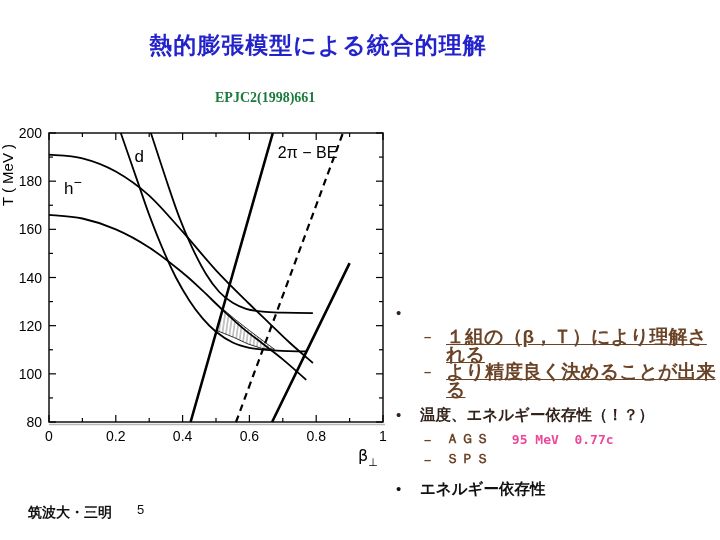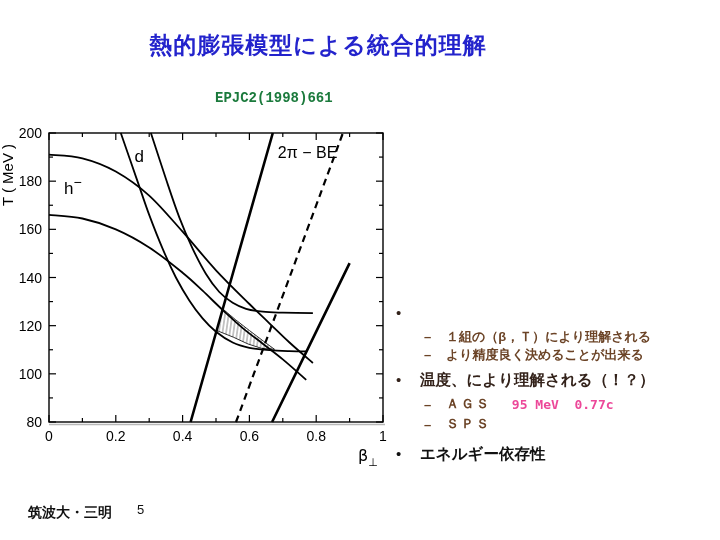--- a/index.html
+++ b/index.html
@@ -6,33 +6,33 @@
   #slide{
     position:relative;width:720px;height:540px;background:#ffffff;
     font-family:"Liberation Sans",sans-serif;overflow:hidden;
   }
   .title{
     position:absolute;left:0;top:30px;width:636px;text-align:center;
     font-size:23px;font-weight:bold;color:#2323cc;letter-spacing:1px;
   }
   .ref{
     position:absolute;left:215px;top:90px;
-    font-family:Liberation Mono, monospace;
+    font-family:Liberation Serif, serif;
     font-size:14px;font-weight:bold;color:#1b7a3c;letter-spacing:0px;
   }
   #plot{position:absolute;left:0;top:118px;}
   .bullets{position:absolute;left:390px;top:302px;width:330px;}
   .brow{display:flex;align-items:flex-start;}
   .bmark{width:24px;flex:0 0 24px;text-align:left;padding-left:6px;
     font-size:15px;color:#33221a;line-height:21px;}
   .btext{font-size:15.5px;font-weight:bold;color:#33221a;line-height:21px;}
   .sub{margin-top:5px;margin-left:34px;}
   .subrow{display:flex;align-items:flex-start;line-height:17.5px;}
   .smark{width:22px;flex:0 0 22px;font-size:13px;font-weight:bold;color:#6b4326;}
-  .stext{font-size:13px;font-weight:bold;color:#6b4326;}
+  .stext{font-size:19px;font-weight:bold;color:#6b4326;text-decoration:underline;}
   .sub2 .subrow{line-height:19.5px;}
   .slabel{font-size:13px;font-weight:bold;color:#6b4326;letter-spacing:2px;width:58px;flex:0 0 58px;font-family:Liberation Mono, monospace;}
   .sval{font-family:"DejaVu Sans Mono","Liberation Mono",monospace;
     font-size:13px;font-weight:bold;color:#ec4899;white-space:pre;}
   .b2{margin-top:6px;}
   .b3{margin-top:9px;}
   .b3 .btext{color:#111;}
   .b3 .bmark{color:#111;}
   .footer{position:absolute;left:28px;top:504px;font-size:14px;font-weight:bold;color:#111;}
   .pagenum{position:absolute;left:137px;top:502px;font-size:13px;color:#111;}
@@ -142,21 +142,21 @@
         <div class="stext">１組の（β，Ｔ）により理解される</div>
       </div>
       <div class="subrow">
         <div class="smark">–</div>
         <div class="stext">より精度良く決めることが出来る</div>
       </div>
     </div>
 
     <div class="brow b2">
       <div class="bmark">•</div>
-      <div class="btext">温度、により理解される（！？）</div>
+      <div class="btext">温度、エネルギー依存性（！？）</div>
     </div>
 
     <div class="sub sub2">
       <div class="subrow">
         <div class="smark">–</div>
         <div class="slabel">ＡＧＳ</div>
         <div class="sval"> 95 MeV  0.77c</div>
       </div>
       <div class="subrow">
         <div class="smark">–</div>

